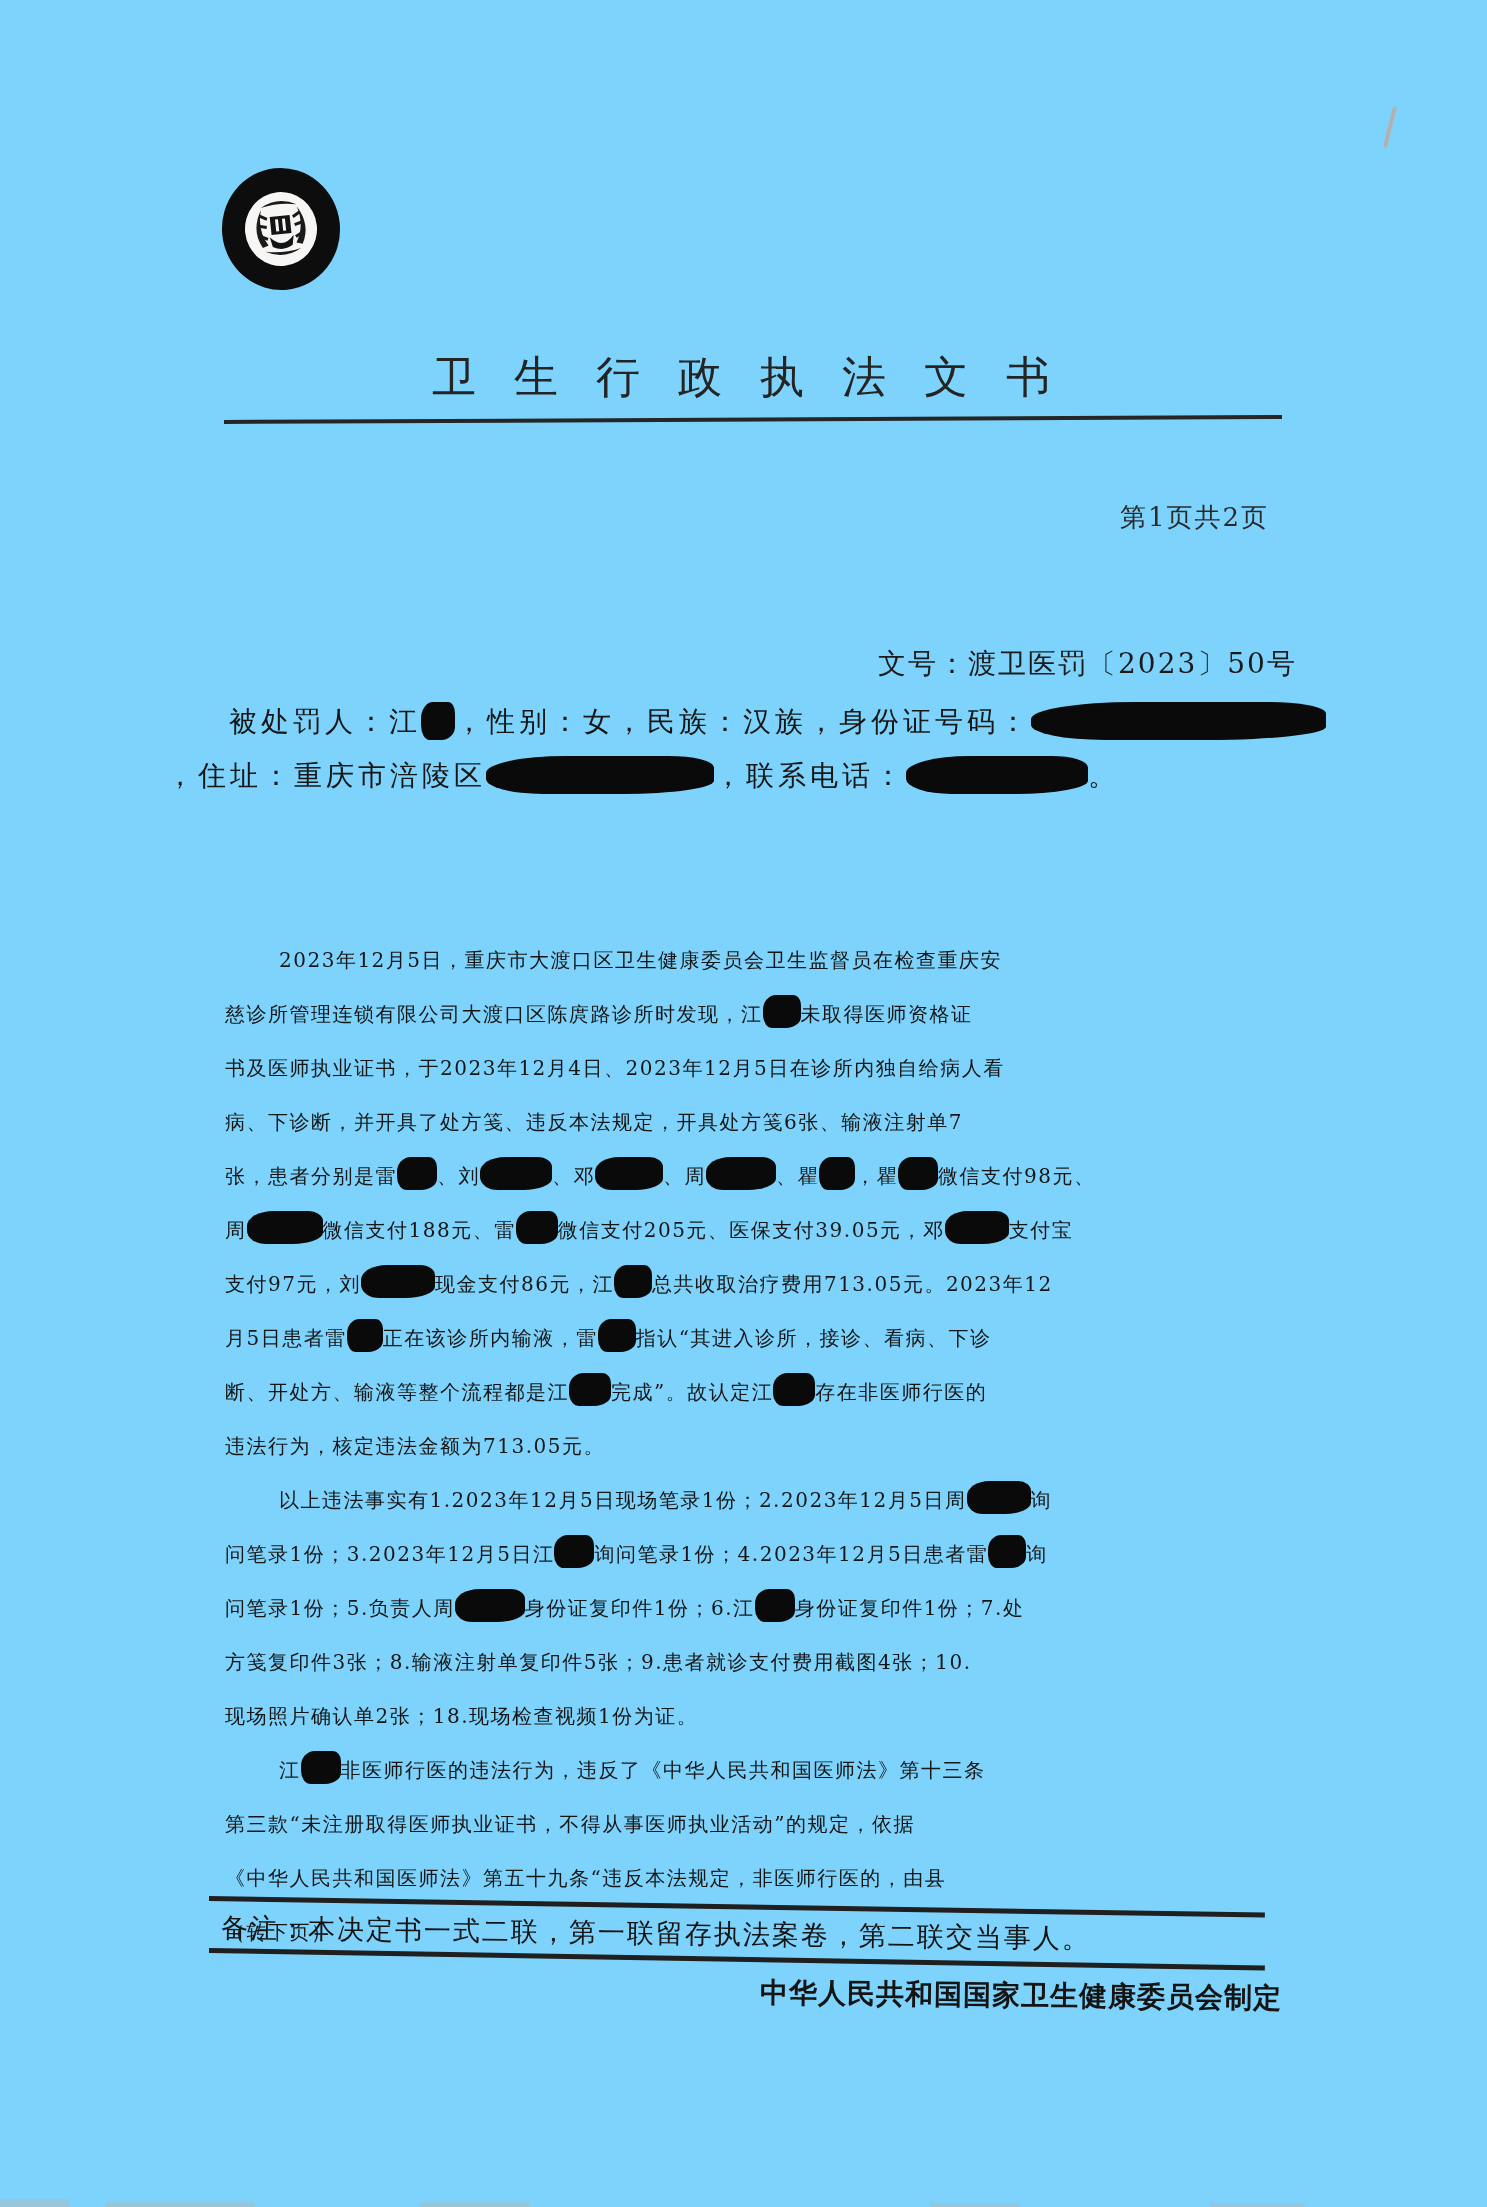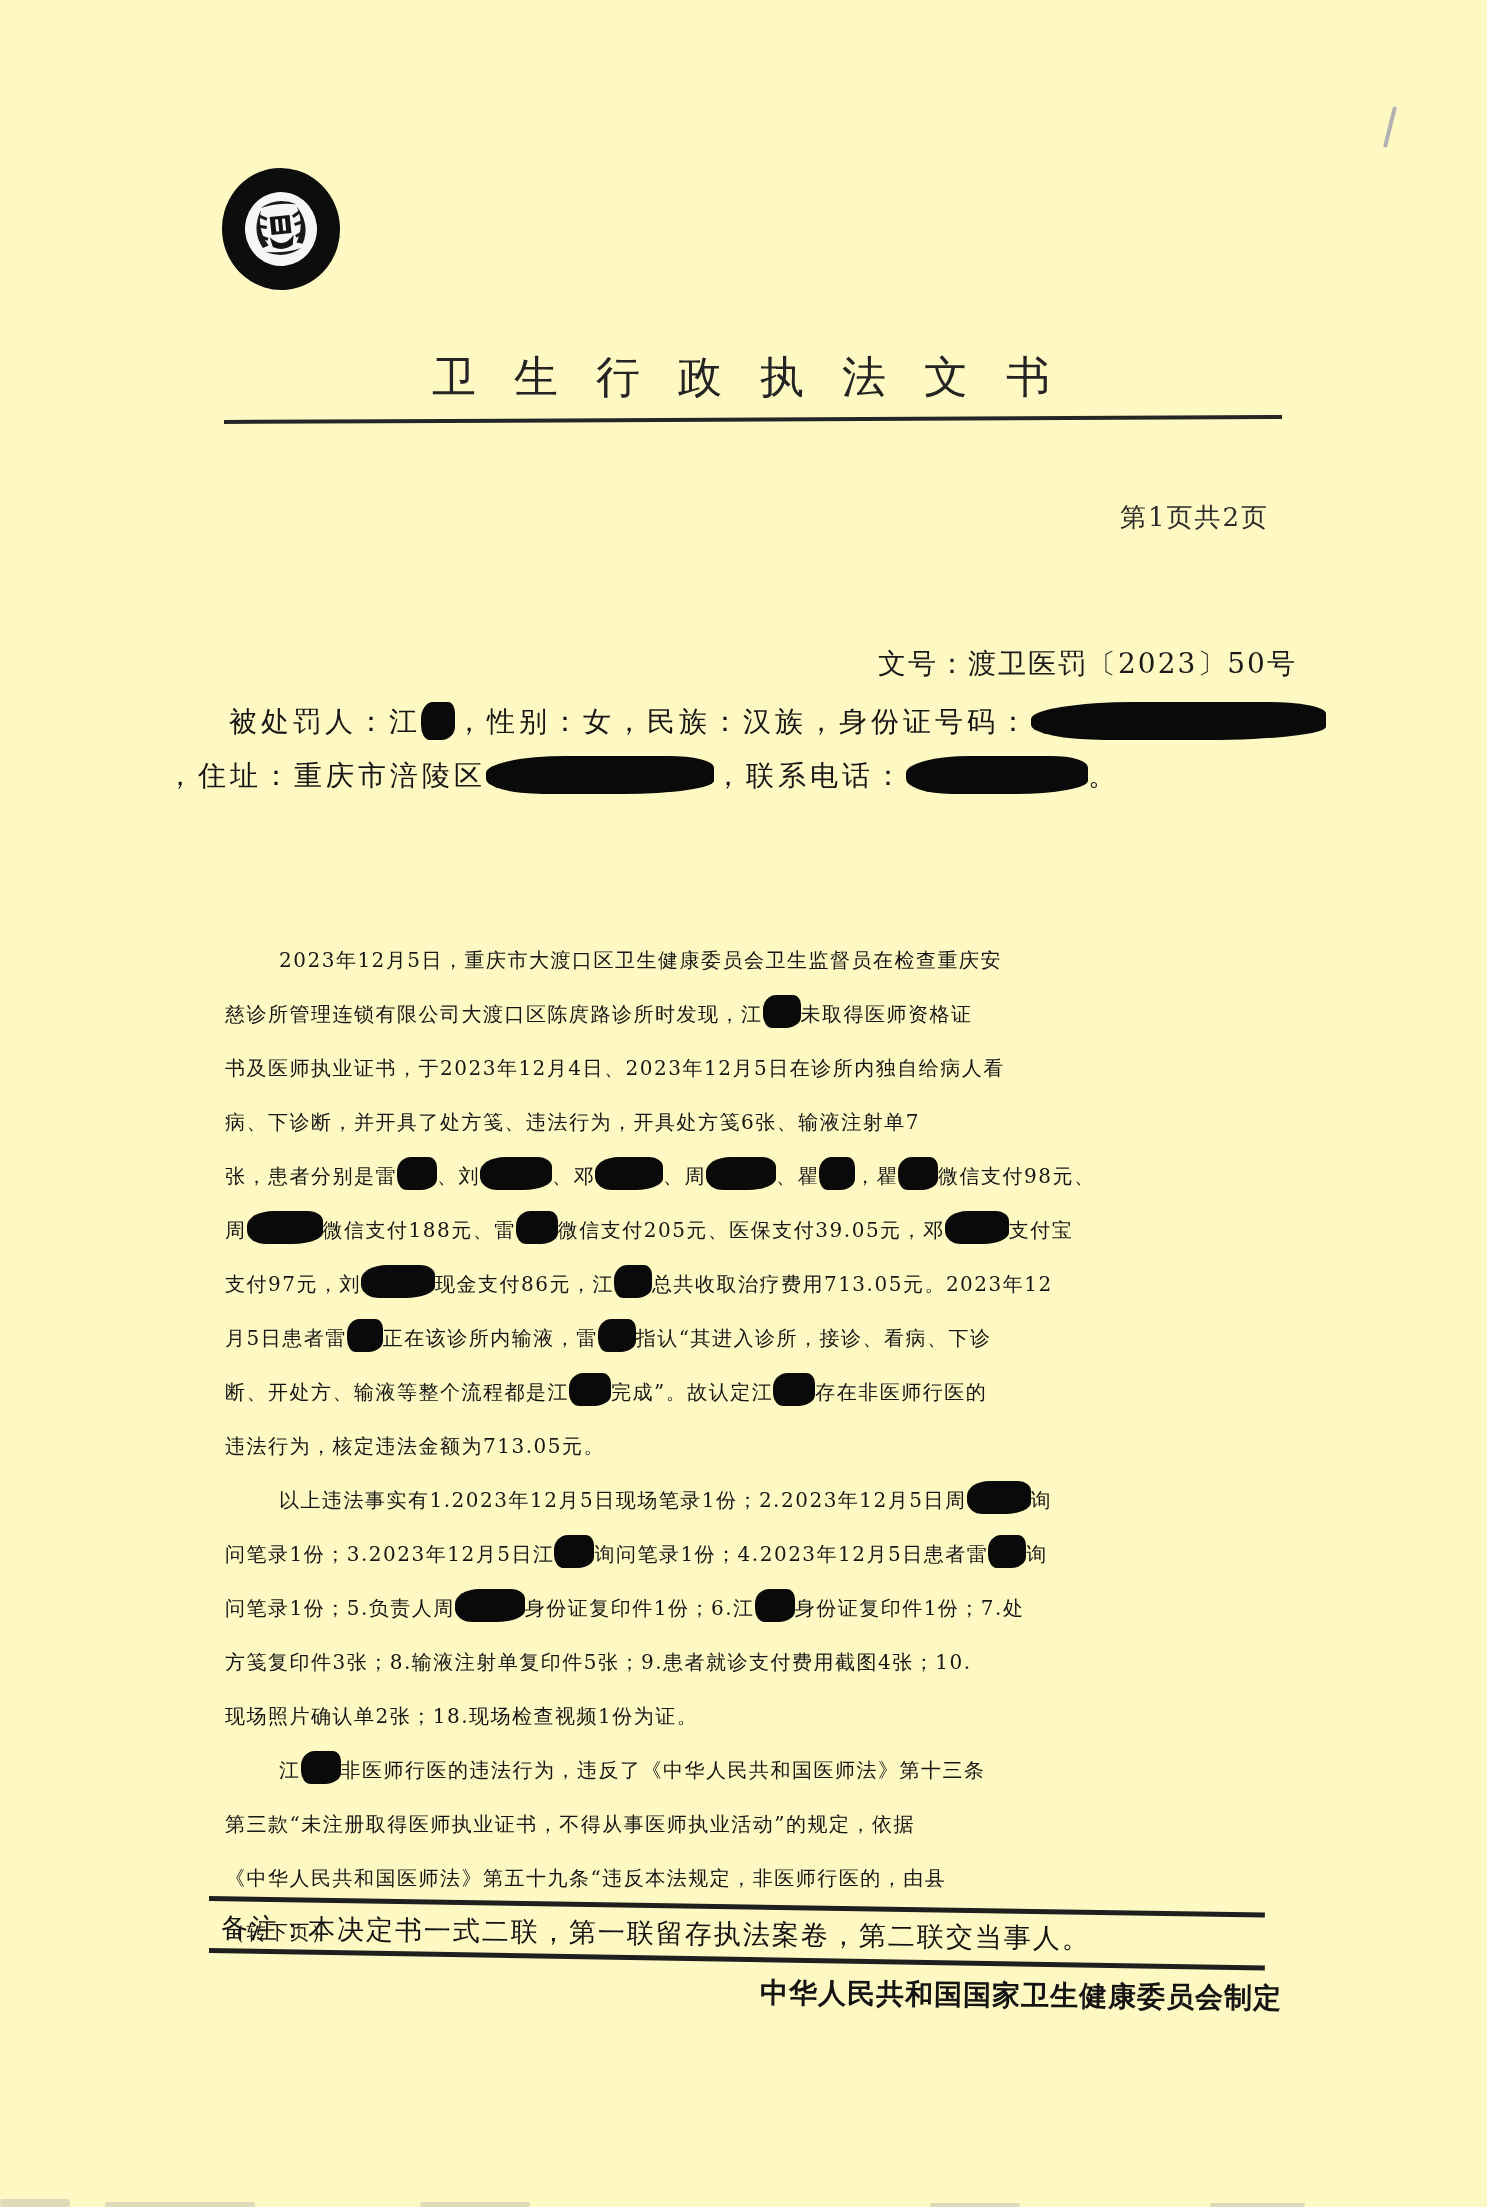--- a/index.html
+++ b/index.html
@@ -5,21 +5,21 @@
   html, body {
     margin: 0;
     padding: 0;
     background: #e8e8e6;
   }
   .page {
     position: relative;
     width: 1487px;
     height: 2207px;
     margin: 0 auto;
-    background: #fef9c3;
+    background: #7dd3fc;
     overflow: hidden;
     font-family: "DejaVu Serif", "Liberation Serif", serif;
     color: #1c1c1c;
   }
 
   
   .corner-mark {
     position: absolute;
     left: 1388px;
     top: 106px;
@@ -217,21 +217,21 @@
 
   <div class="intro" id="intro">
       <div class="tline first">被处罚人：江<span class="redact" style="width: 34px;"></span>，性别：女，民族：汉族，身份证号码：<span class="redact" style="width: 295px;"></span></div>
       <div class="tline">，住址：重庆市涪陵区<span class="redact" style="width: 228px;"></span>，联系电话：<span class="redact" style="width: 182px;"></span>。</div>
     </div>
 
   <div class="bodytext" id="bodytext">
       <div class="tline indent" style="margin-top: 67px;">2023年12月5日，重庆市大渡口区卫生健康委员会卫生监督员在检查重庆安</div>
       <div class="tline">慈诊所管理连锁有限公司大渡口区陈庹路诊所时发现，江<span class="redact" style="width: 38px;"></span>未取得医师资格证</div>
       <div class="tline">书及医师执业证书，于2023年12月4日、2023年12月5日在诊所内独自给病人看</div>
-      <div class="tline">病、下诊断，并开具了处方笺、违法行为，开具处方笺6张、输液注射单7</div>
+      <div class="tline">病、下诊断，并开具了处方笺、违反本法规定，开具处方笺6张、输液注射单7</div>
       <div class="tline">张，患者分别是雷<span class="redact" style="width: 40px;"></span>、刘<span class="redact" style="width: 72px;"></span>、邓<span class="redact" style="width: 68px;"></span>、周<span class="redact" style="width: 70px;"></span>、瞿<span class="redact" style="width: 36px;"></span>，瞿<span class="redact" style="width: 40px;"></span>微信支付98元、</div>
       <div class="tline">周<span class="redact" style="width: 76px;"></span>微信支付188元、雷<span class="redact" style="width: 42px;"></span>微信支付205元、医保支付39.05元，邓<span class="redact" style="width: 64px;"></span>支付宝</div>
       <div class="tline">支付97元，刘<span class="redact" style="width: 74px;"></span>现金支付86元，江<span class="redact" style="width: 38px;"></span>总共收取治疗费用713.05元。2023年12</div>
       <div class="tline">月5日患者雷<span class="redact" style="width: 36px;"></span>正在该诊所内输液，雷<span class="redact" style="width: 38px;"></span>指认“其进入诊所，接诊、看病、下诊</div>
       <div class="tline">断、开处方、输液等整个流程都是江<span class="redact" style="width: 42px;"></span>完成”。故认定江<span class="redact" style="width: 42px;"></span>存在非医师行医的</div>
       <div class="tline">违法行为，核定违法金额为713.05元。</div>
       <div class="tline indent">以上违法事实有1.2023年12月5日现场笔录1份；2.2023年12月5日周<span class="redact" style="width: 64px;"></span>询</div>
       <div class="tline">问笔录1份；3.2023年12月5日江<span class="redact" style="width: 40px;"></span>询问笔录1份；4.2023年12月5日患者雷<span class="redact" style="width: 38px;"></span>询</div>
       <div class="tline">问笔录1份；5.负责人周<span class="redact" style="width: 70px;"></span>身份证复印件1份；6.江<span class="redact" style="width: 40px;"></span>身份证复印件1份；7.处</div>
       <div class="tline">方笺复印件3张；8.输液注射单复印件5张；9.患者就诊支付费用截图4张；10.</div>

